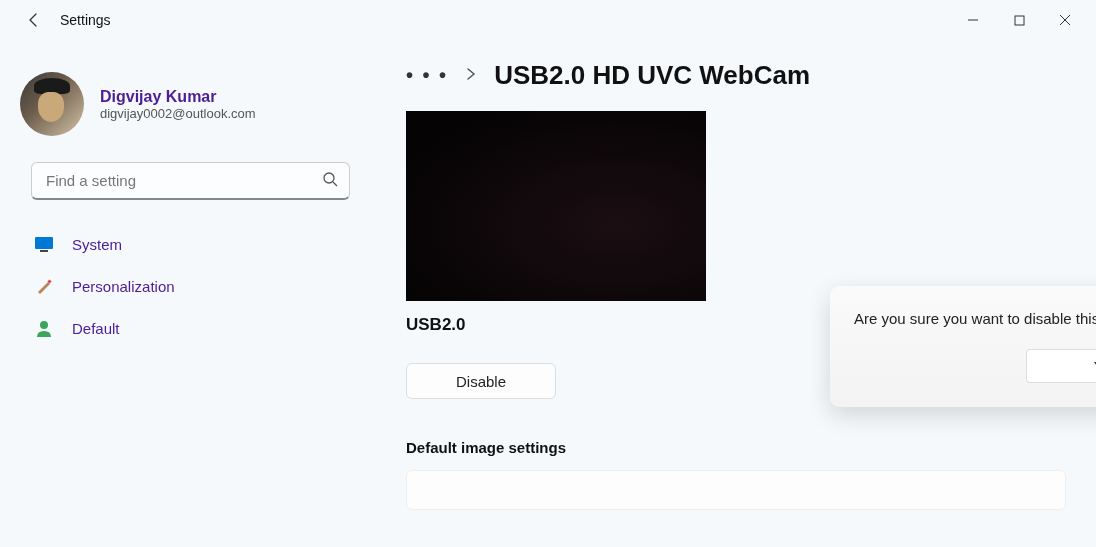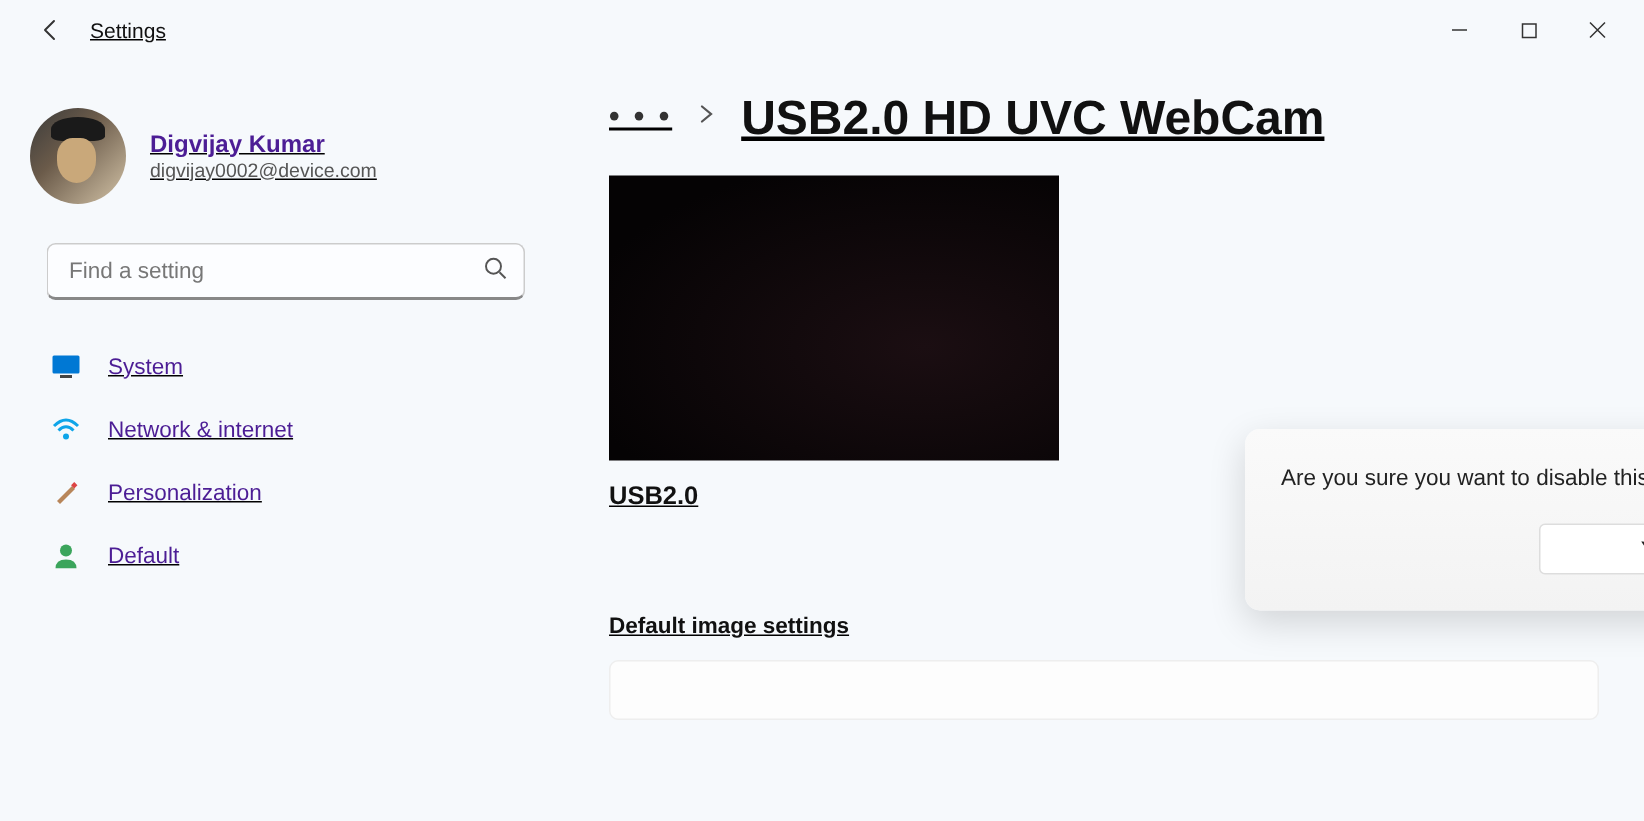--- a/index.html
+++ b/index.html
@@ -1,17 +1,17 @@
 <!DOCTYPE html>
 <html><head>
 <meta charset="utf-8">
 <style>
   * { margin: 0; padding: 0; box-sizing: border-box; font-family: "Segoe UI", -apple-system, BlinkMacSystemFont, sans-serif; }
   html, body { width: 1096px; height: 547px; overflow: hidden; background: #f6f9fc; }
-  .window { width: 100%; height: 100%; display: flex; flex-direction: column; text-decoration: underline; }
+  .window { width: 100%; height: 100%; display: flex; flex-direction: column; }
   .titlebar { height: 40px; display: flex; align-items: center; padding: 0 8px; }
   .titlebar-left { display: flex; align-items: center; gap: 16px; padding-left: 16px; }
   .back-btn { width: 20px; height: 20px; display: flex; align-items: center; justify-content: center; cursor: pointer; }
   .title { font-size: 14px; color: #111; }
   .window-controls { margin-left: auto; display: flex; }
   .win-ctrl { width: 46px; height: 32px; display: flex; align-items: center; justify-content: center; cursor: pointer; }
   .body { flex: 1; display: flex; overflow: hidden; }
   .sidebar { width: 360px; padding: 20px 10px 0 20px; display: flex; flex-direction: column; }
   .profile { display: flex; align-items: center; gap: 16px; padding: 12px 0 20px 0; }
   .avatar { width: 64px; height: 64px; border-radius: 50%; background: linear-gradient(135deg, #3a3a3a 0%, #6b5b4a 40%, #d4c4a8 100%); flex-shrink: 0; position: relative; overflow: hidden; }
@@ -26,21 +26,21 @@
   .search-icon { position: absolute; right: 12px; top: 50%; transform: translateY(-50%); color: #555; }
   .nav { display: flex; flex-direction: column; gap: 2px; }
   .nav-item { display: flex; align-items: center; gap: 18px; height: 40px; padding: 0 14px; border-radius: 6px; cursor: pointer; font-size: 15px; color: #4c1d95; position: relative; }
   .nav-item.selected { background: #eef0f2; }
   .nav-item.selected::before { content: ""; position: absolute; left: 0; top: 10px; bottom: 10px; width: 3px; background: #0067c0; border-radius: 2px; }
   .nav-icon { width: 20px; height: 20px; display: flex; align-items: center; justify-content: center; flex-shrink: 0; }
   .main { flex: 1; padding: 20px 30px 0 46px; position: relative; overflow: hidden; }
   .breadcrumb { display: flex; align-items: center; gap: 18px; margin-bottom: 20px; }
   .bc-more { font-size: 20px; font-weight: 600; letter-spacing: 2px; color: #333; cursor: pointer; }
   .bc-chevron { color: #555; }
-  .page-title { font-size: 32px; font-weight: 600; color: #111; }
+  .page-title { font-size: 26px; font-weight: 600; color: #111; }
   .preview { width: 300px; height: 190px; background: #0a0607; border-radius: 2px; margin-bottom: 14px; }
   .preview-inner { width: 100%; height: 100%; background: radial-gradient(ellipse at 70% 60%, #1b0e12 0%, #050304 80%); }
   .device-name { font-size: 17px; font-weight: 600; color: #111; margin-bottom: 28px; }
   .btn-row { display: flex; gap: 10px; margin-bottom: 40px; }
   .btn { height: 36px; padding: 0 26px; border: 1px solid #ddd; border-radius: 6px; background: #fdfdfd; font-size: 15px; color: #222; cursor: pointer; min-width: 150px; display: flex; align-items: center; justify-content: center; }
   .section-head { font-size: 15px; font-weight: 600; color: #111; margin-bottom: 14px; }
   .settings-card { width: 100%; height: 40px; background: #fdfdfd; border: 1px solid #eee; border-radius: 6px; }
   .dialog { position: absolute; left: 470px; top: 246px; width: 380px; background: linear-gradient(180deg, #fafafa 0%, #f3f3f3 100%); border-radius: 10px; box-shadow: 0 8px 24px rgba(0,0,0,0.15); padding: 24px; }
   .dialog-text { font-size: 15px; color: #222; margin-bottom: 22px; }
   .dialog-btn { width: 160px; height: 34px; background: #fff; border: 1px solid #ddd; border-radius: 4px; font-size: 15px; color: #222; cursor: pointer; float: right; }
@@ -76,21 +76,21 @@
       </div>
     </div>
   </div>
 
   <div class="body">
     <div class="sidebar">
       <div class="profile">
         <div class="avatar"></div>
         <div class="profile-text">
           <div class="profile-name">Digvijay Kumar</div>
-          <div class="profile-email">digvijay0002@device.com</div>
+          <div class="profile-email">digvijay0002@outlook.com</div>
         </div>
       </div>
 
       <div class="search-wrap">
         <input class="search" type="text" placeholder="Find a setting" style="">
         <span class="search-icon">
           <svg width="16" height="16" viewBox="0 0 16 16">
               <circle cx="7" cy="7" r="5" stroke="#555" stroke-width="1.3" fill="none"></circle>
               <line x1="11" y1="11" x2="15" y2="15" stroke="#555" stroke-width="1.3"></line>
             </svg>
@@ -99,30 +99,20 @@
 
       <div class="nav">
         <div class="nav-item">
           <span class="nav-icon">
             <svg width="20" height="16" viewBox="0 0 20 16">
                 <rect x="1" y="1" width="18" height="12" rx="1" fill="#0078d4"></rect>
                 <rect x="6" y="14" width="8" height="2" fill="#444"></rect>
               </svg>
           </span>
           <span>System</span>
-        </div>
-        <div class="nav-item">
-          <span class="nav-icon">
-            <svg width="18" height="16" viewBox="0 0 18 16">
-                <path d="M1 6 Q9 -2 17 6" stroke="#0ea5e9" stroke-width="2" fill="none"></path>
-                <path d="M4 9 Q9 4 14 9" stroke="#0ea5e9" stroke-width="2" fill="none"></path>
-                <circle cx="9" cy="13" r="2" fill="#0ea5e9"></circle>
-              </svg>
-          </span>
-          <span>Network &amp; internet</span>
         </div>
         <div class="nav-item">
           <span class="nav-icon">
             <svg width="18" height="18" viewBox="0 0 18 18">
                 <path d="M3 15 L13 5 L15 7 L5 17 Z" fill="#b8865a"></path>
                 <rect x="13" y="3" width="3" height="3" fill="#d44" transform="rotate(45 14.5 4.5)"></rect>
               </svg>
           </span>
           <span>Personalization</span>
         </div>
@@ -149,20 +139,21 @@
         <span class="page-title">USB2.0 HD UVC WebCam</span>
       </div>
 
       <div class="preview">
         <div class="preview-inner"></div>
       </div>
 
       <div class="device-name">USB2.0</div>
 
       <div class="btn-row">
+        <button class="btn">Disable</button>
       </div>
 
       <div class="section-head">Default image settings</div>
       <div class="settings-card"></div>
 
       <div class="dialog">
         <div class="dialog-text">Are you sure you want to disable this device?</div>
         <button class="dialog-btn">Yes</button>
         <div style="clear:both"></div>
       </div>

